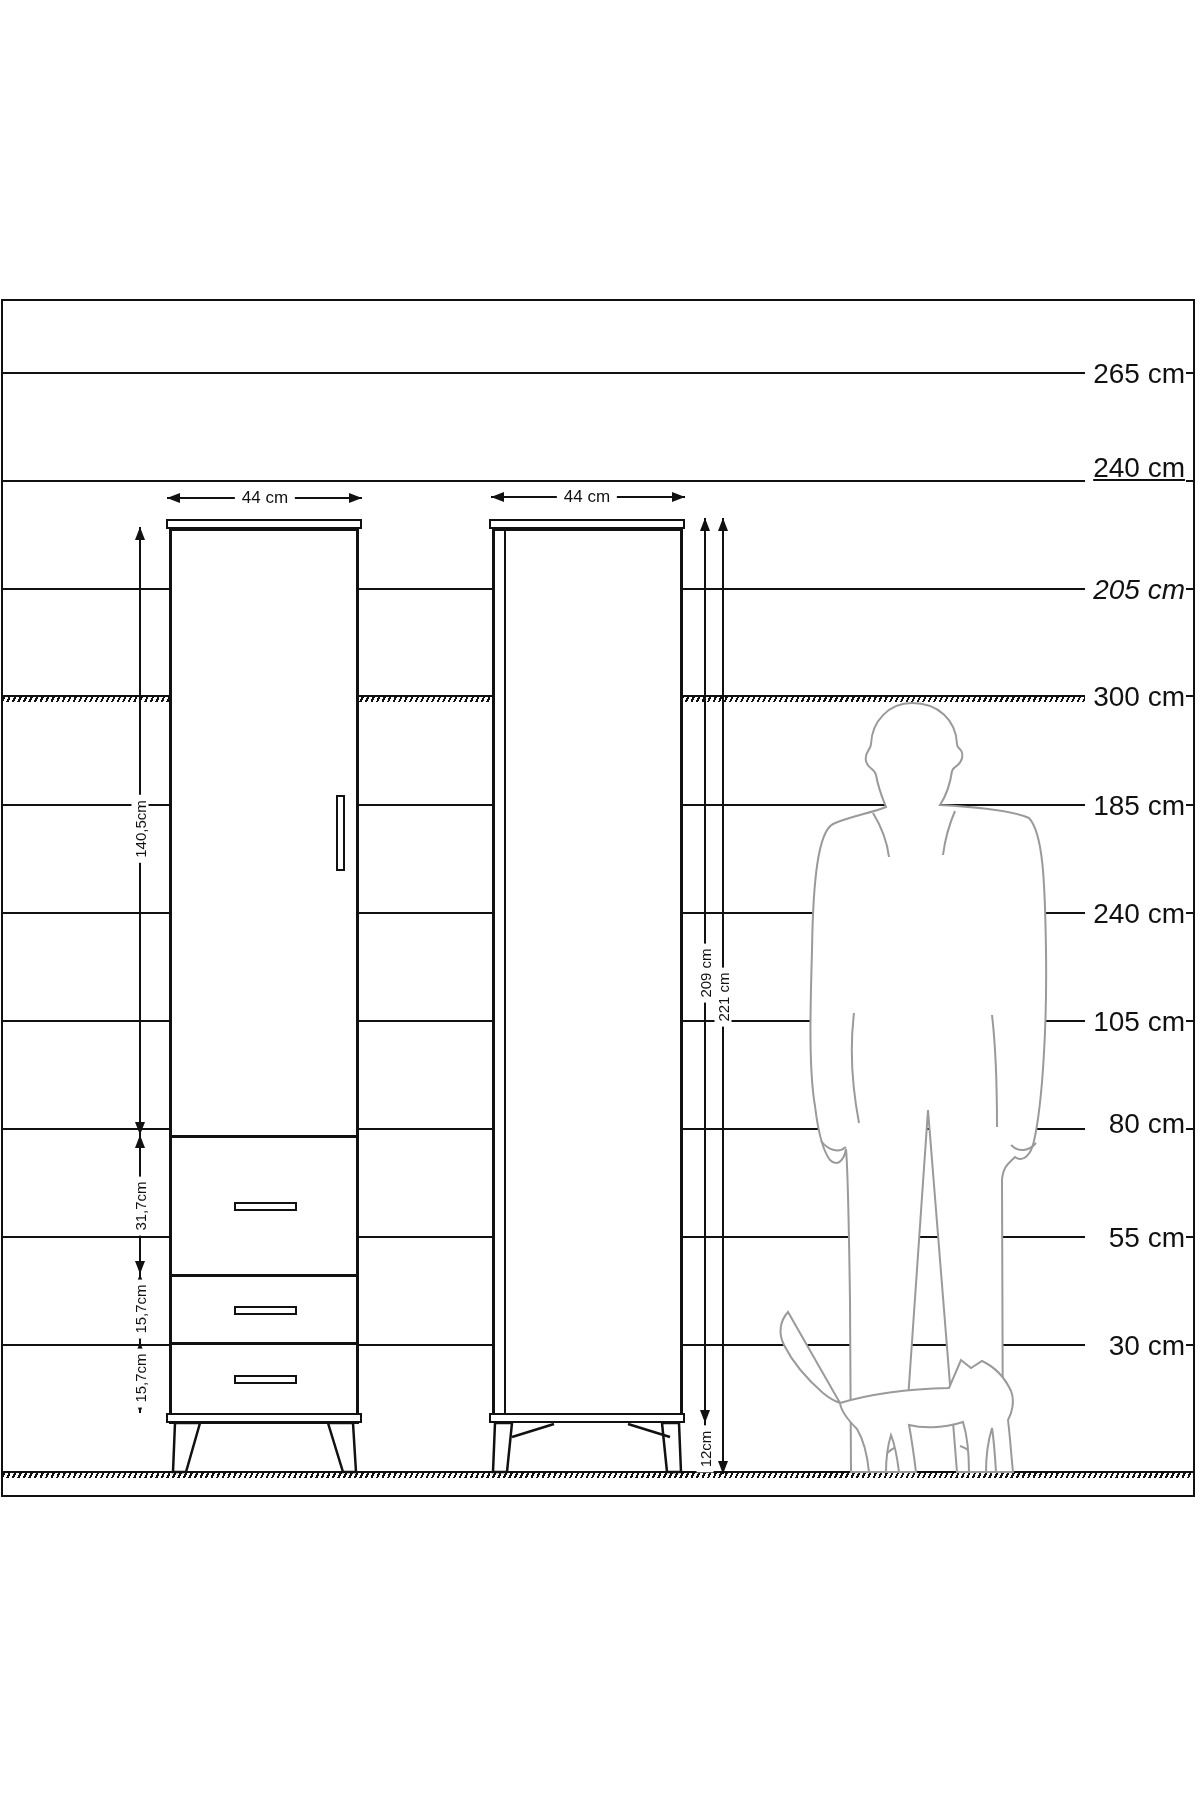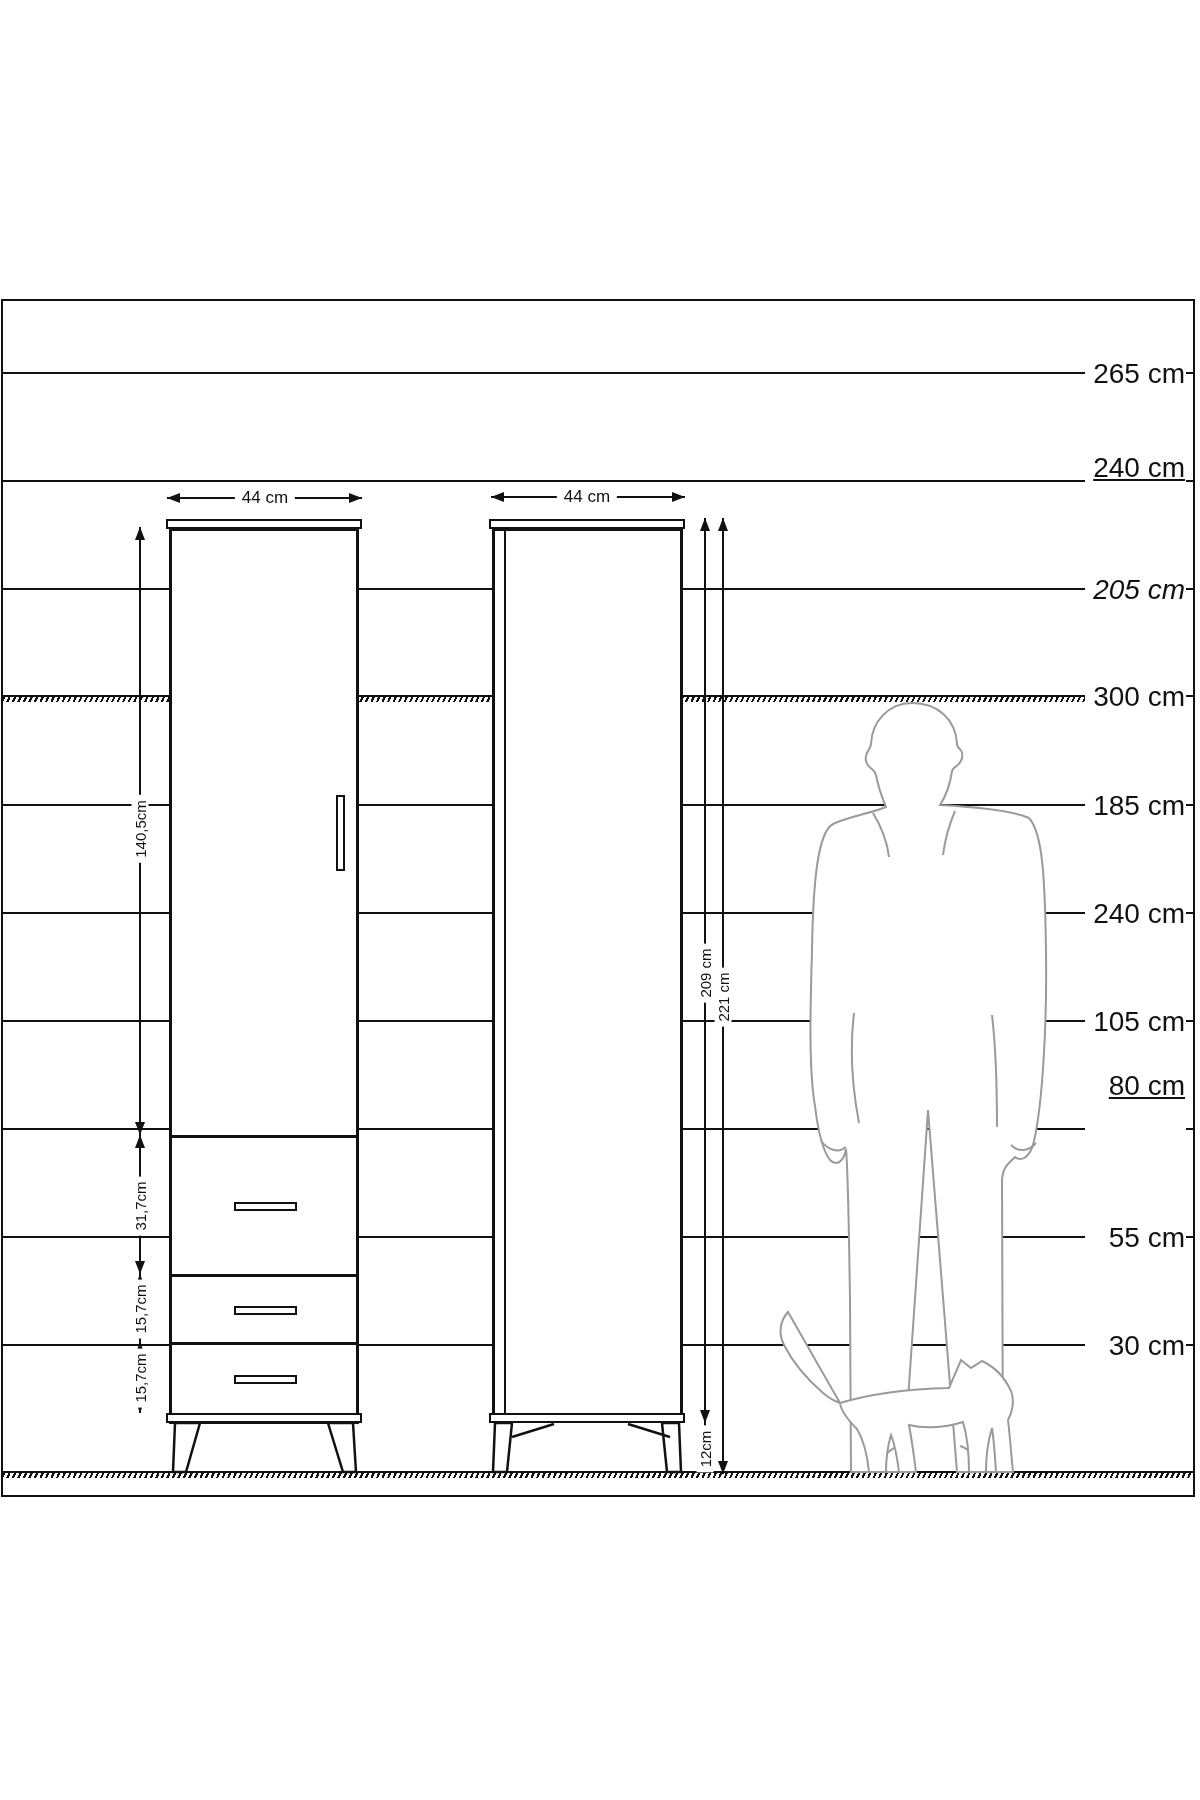--- a/index.html
+++ b/index.html
@@ -68,21 +68,21 @@
 
   <div class="ref-line" style="top: 611px;"></div>
   <div class="ref-label" style="top: 596px;">240 cm</div>
   <div class="ref-tick" style="top: 611px;"></div>
 
   <div class="ref-line" style="top: 719px;"></div>
   <div class="ref-label" style="top: 704px;">105 cm</div>
   <div class="ref-tick" style="top: 719px;"></div>
 
   <div class="ref-line" style="top: 827px;"></div>
-  <div class="ref-label" style="top: 768px; text-decoration: underline;">80 cm</div>
+  <div class="ref-label" style="top: 806px;">80 cm</div>
   <div class="ref-tick" style="top: 827px;"></div>
 
   <div class="ref-line" style="top: 935px;"></div>
   <div class="ref-label" style="top: 920px; text-align: right;">55 cm</div>
   <div class="ref-tick" style="top: 935px;"></div>
 
   <div class="ref-line" style="top: 1043px;"></div>
   <div class="ref-label" style="top: 1028px;">30 cm</div>
   <div class="ref-tick" style="top: 1043px;"></div>
 <div class="ref-line hatched ground" style="top: 1170px;"></div>

